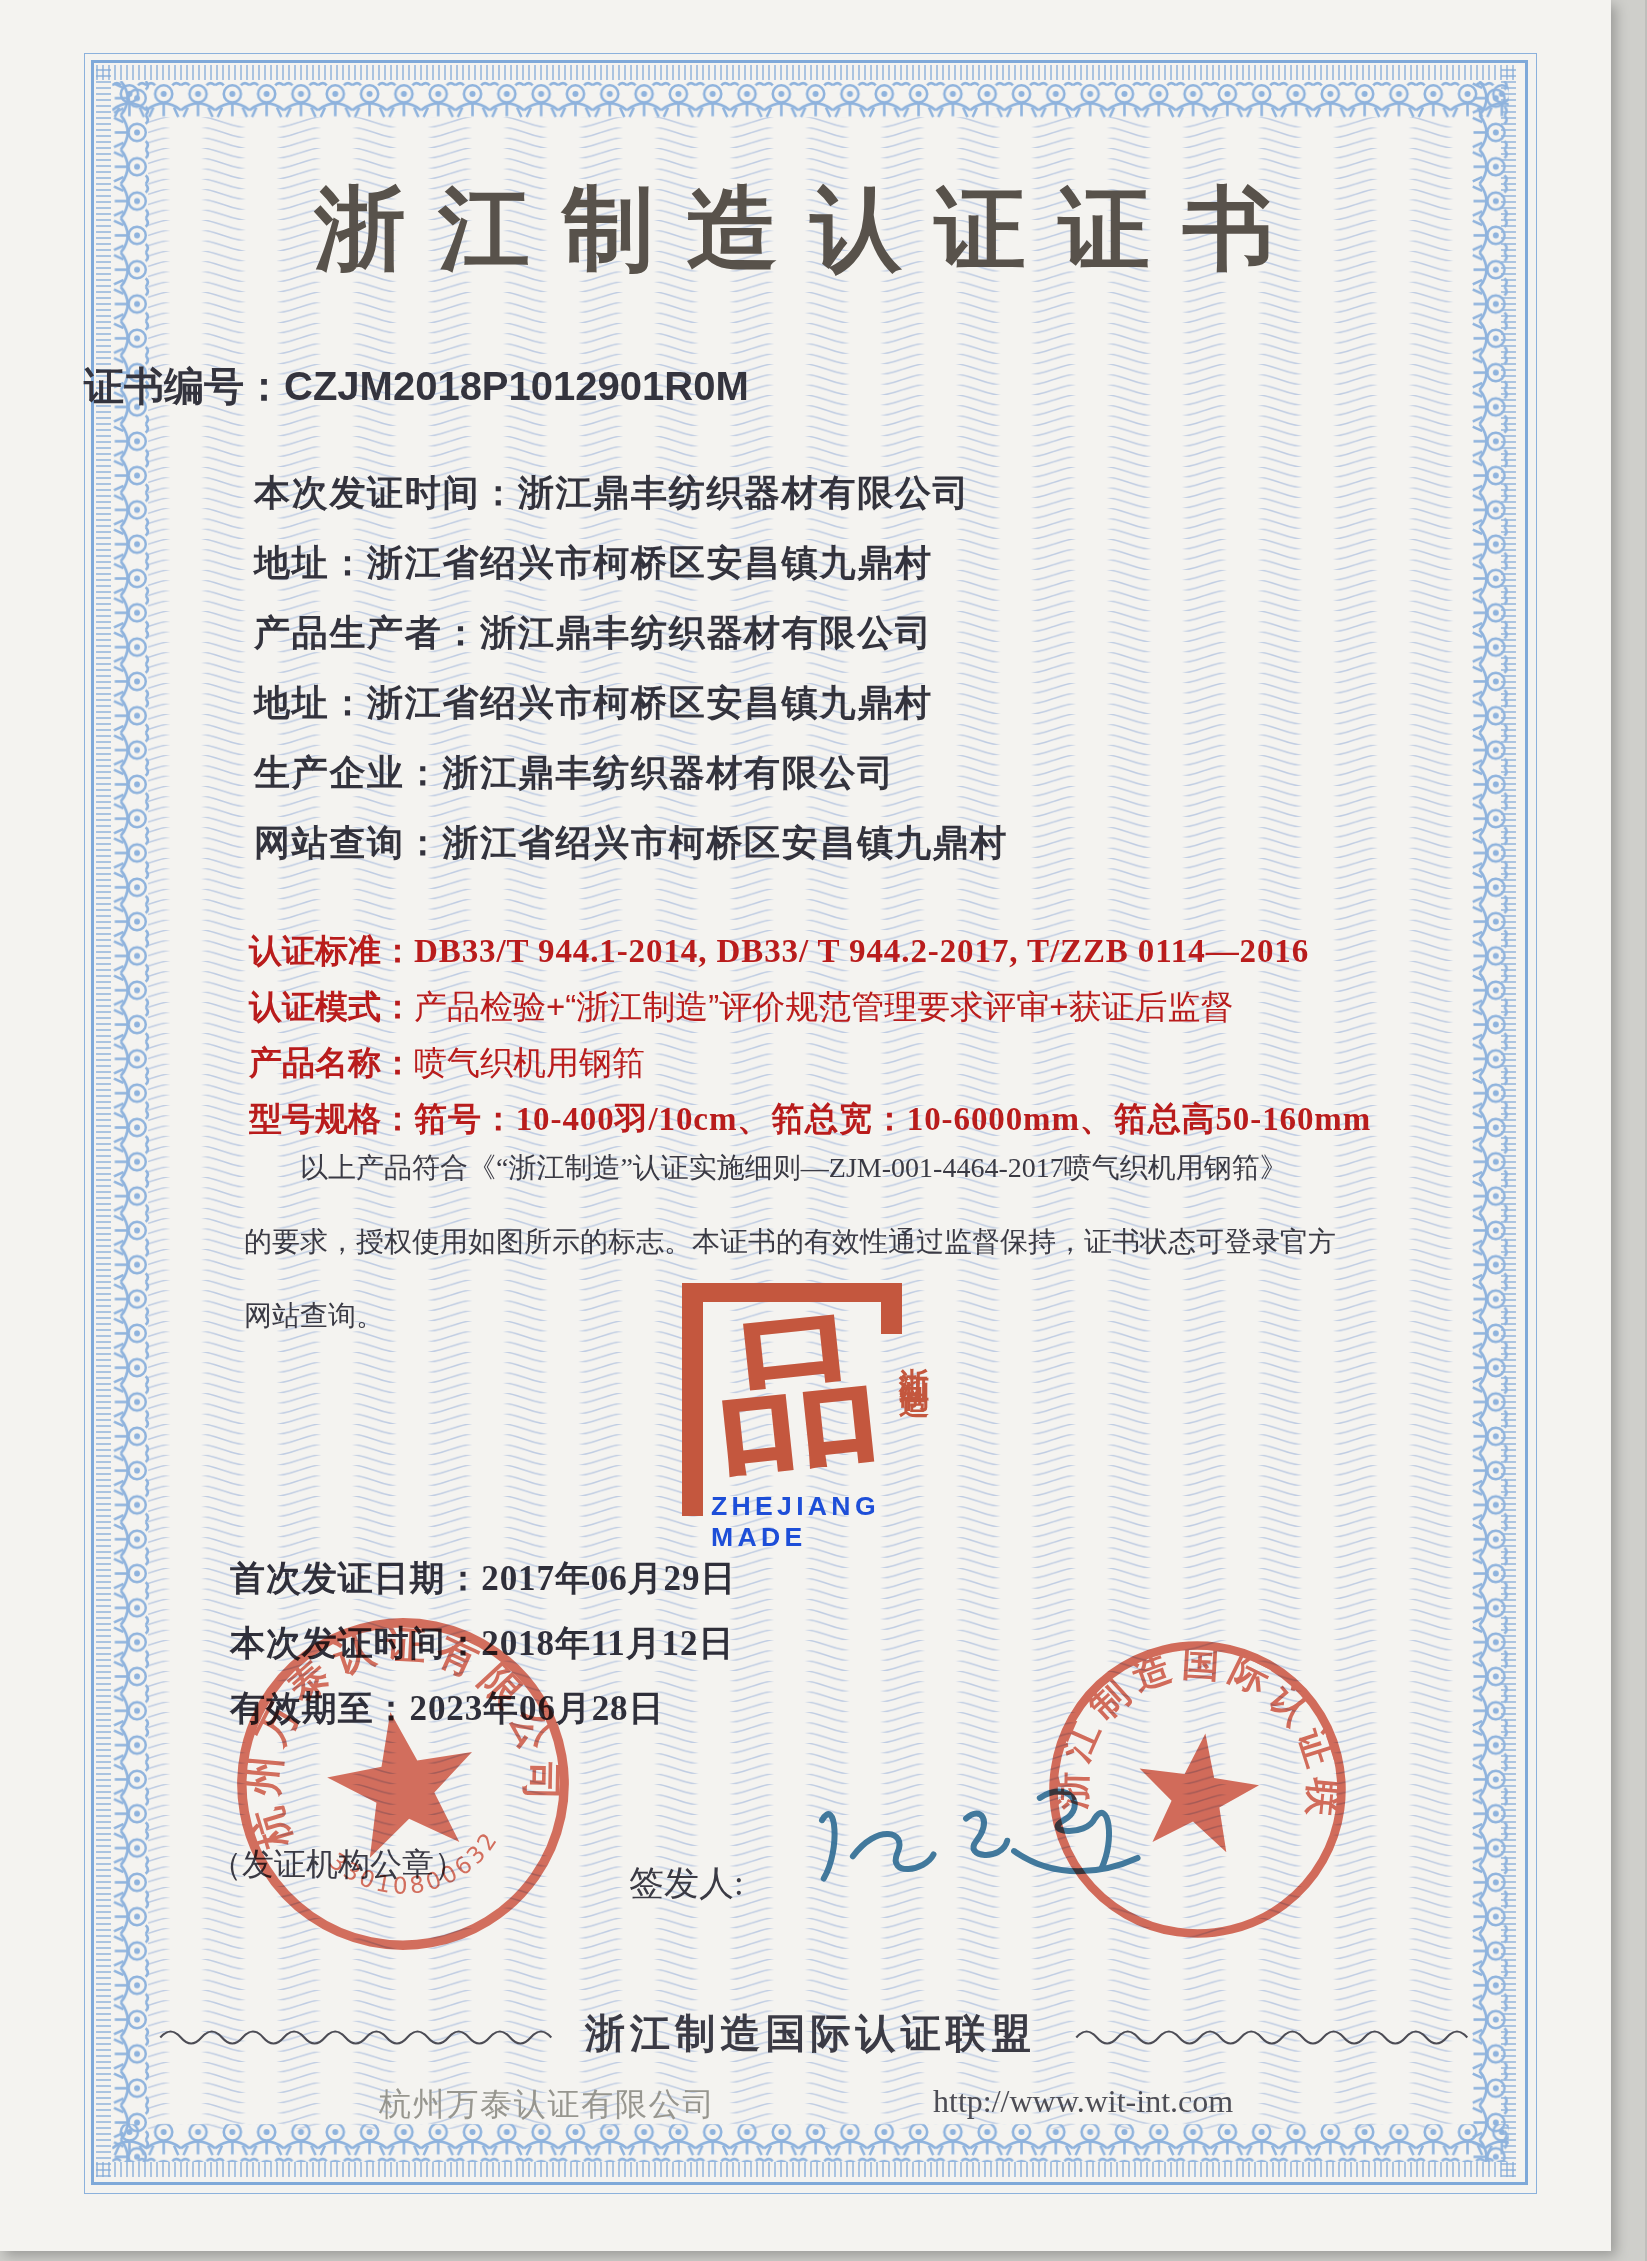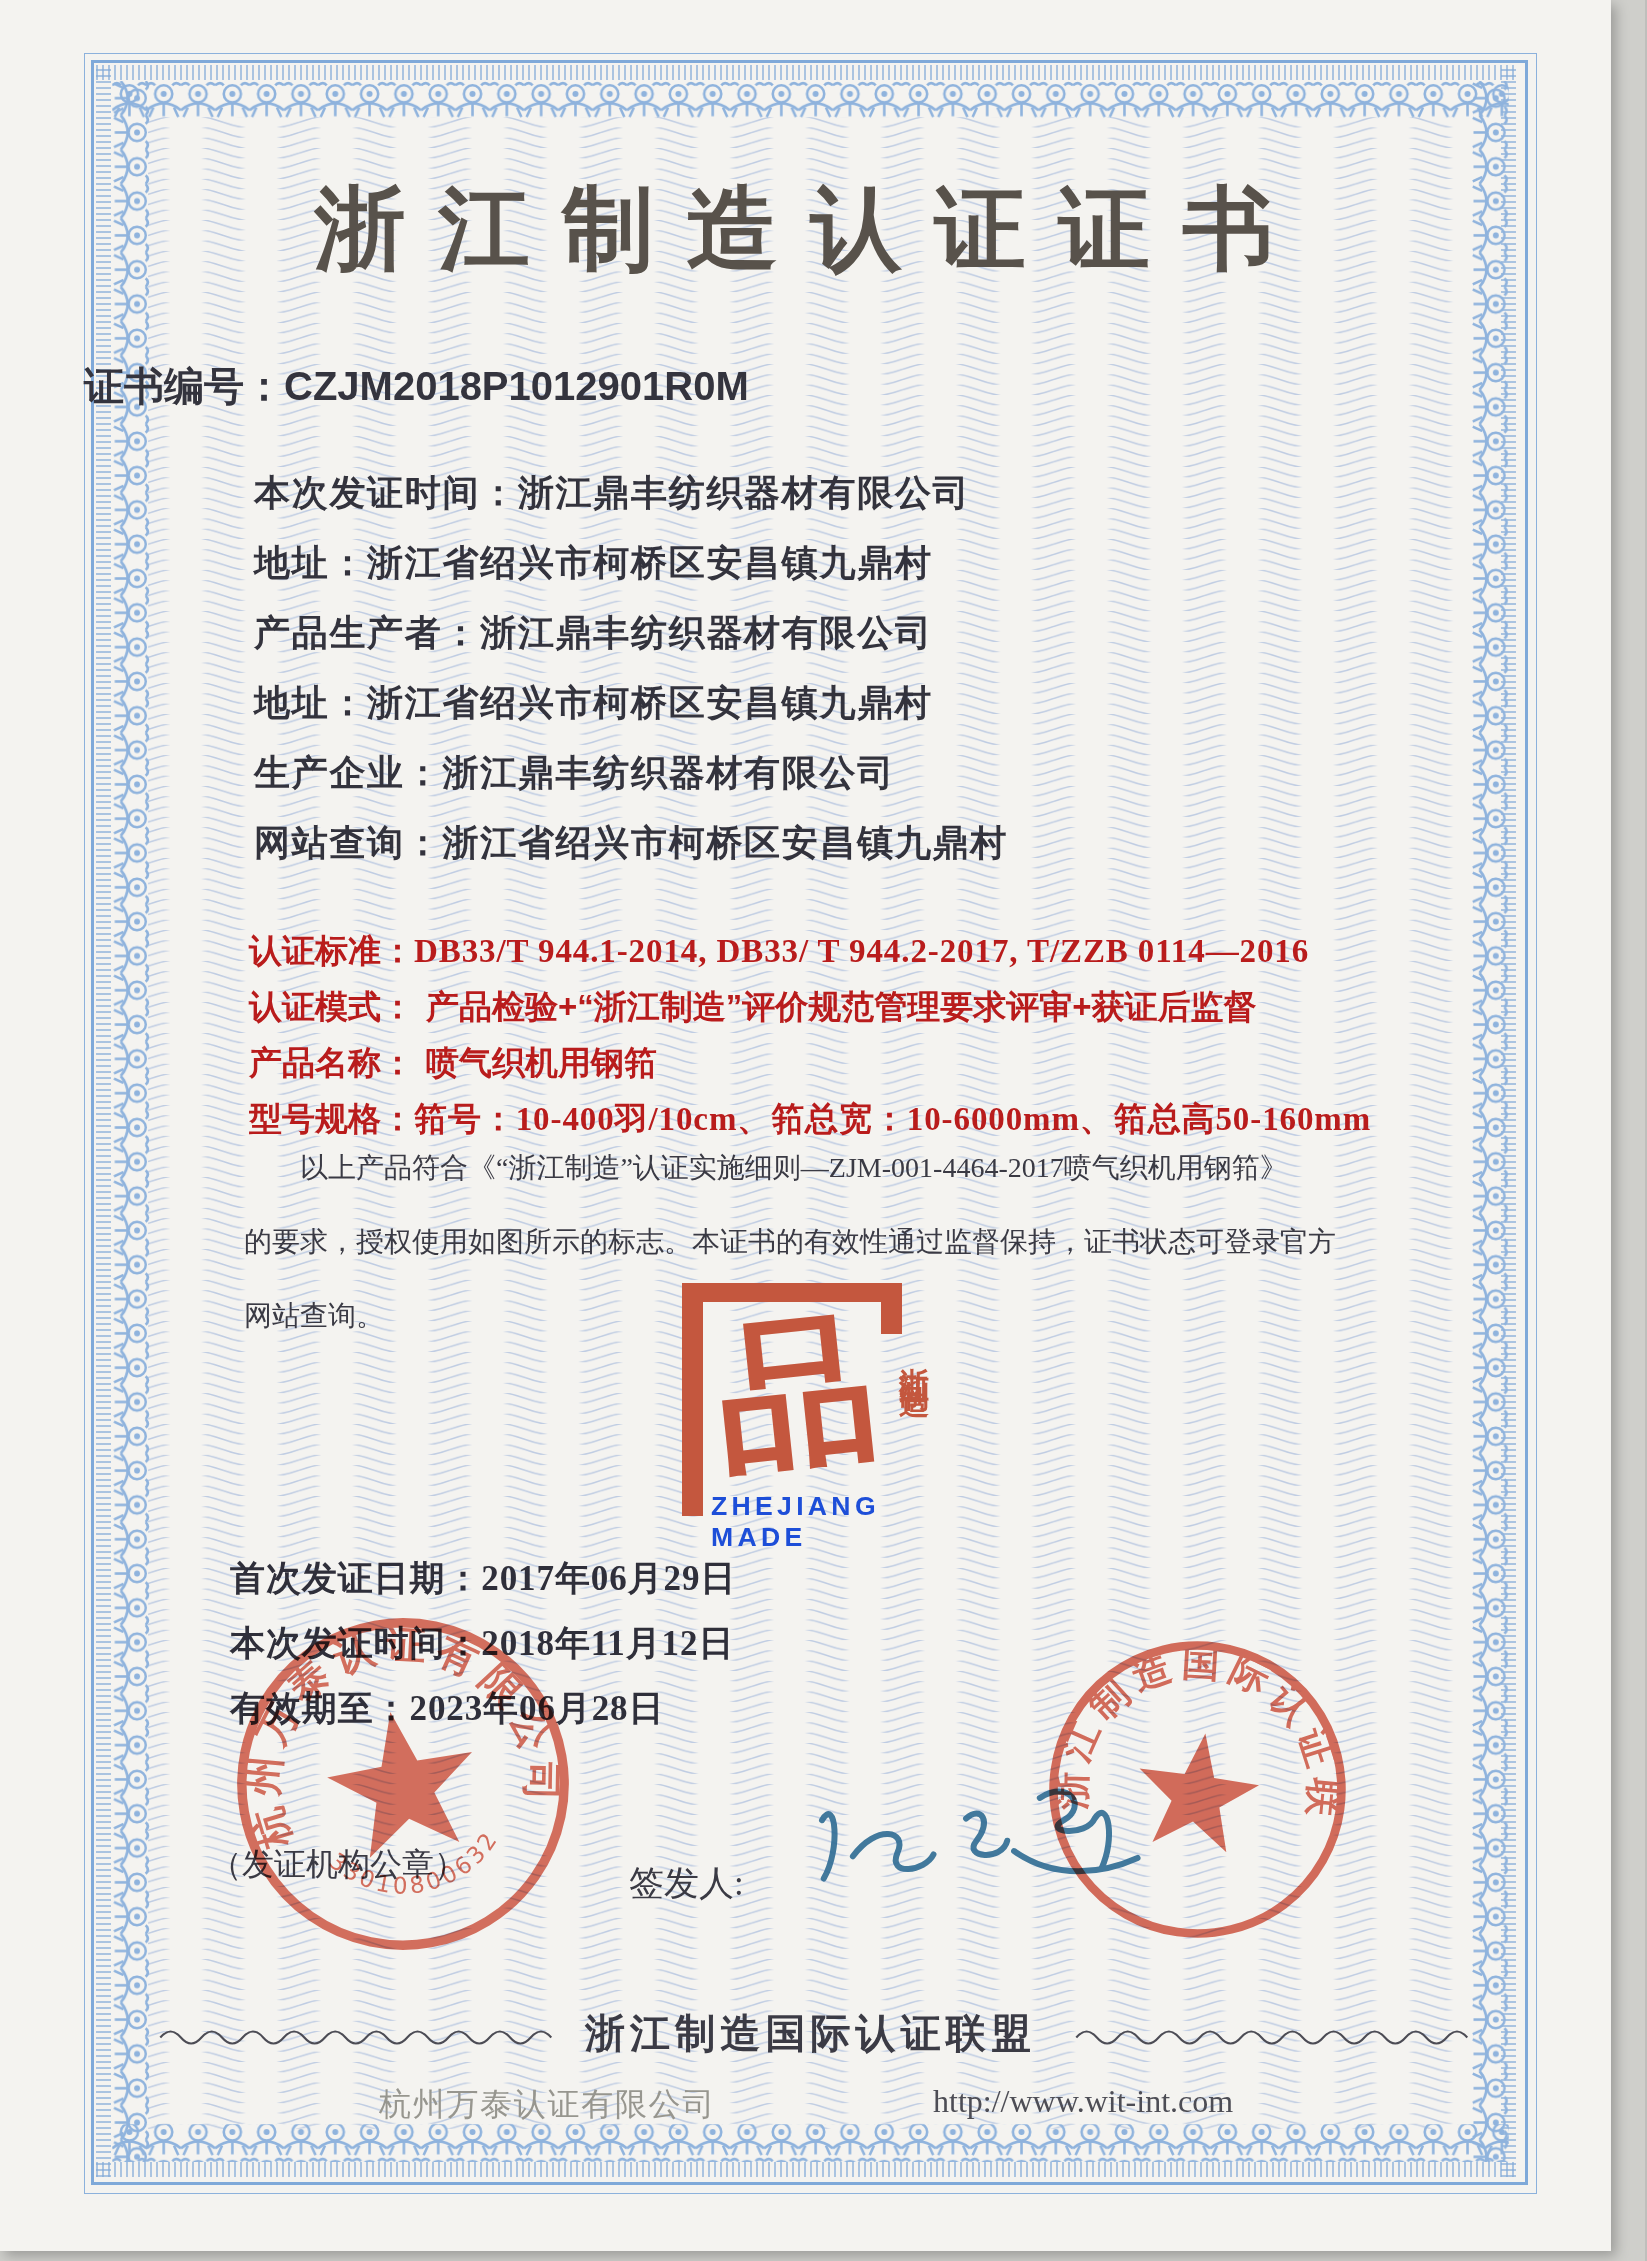--- a/index.html
+++ b/index.html
@@ -16,21 +16,21 @@
   .svg-abs{position:absolute;pointer-events:none;}
   #title{position:absolute;left:84px;top:168px;width:1453px;text-align:center;
          font-family:"DejaVu Serif","Liberation Serif",serif;font-size:91px;font-weight:700;
          letter-spacing:33px;color:#58524b;z-index:3;}
   #certno{position:absolute;left:84px;top:359px;width:1453px;text-align:left;
           font-size:40px;font-weight:700;color:#34343e;z-index:3;}
   #info{position:absolute;left:254px;top:458px;line-height:70px;font-size:36px;font-weight:700;
         color:#33333d;z-index:3;letter-spacing:1.7px;}
   #details{position:absolute;left:249px;top:923px;line-height:56px;font-size:33px;font-weight:700;
         color:#b91c1c;z-index:3;}
-  #details .val{font-weight:700;margin-left:12px;}
+  #details .val{font-weight:400;}
   #details .serifval{font-family:"Liberation Serif",serif;font-weight:600;letter-spacing:0.9px;}
   #statement{position:absolute;left:244px;top:1131px;width:1222px;line-height:74px;font-size:28px;
         color:#3a3a44;z-index:3;font-family:"Liberation Serif",serif;}
   #statement .indent{text-indent:2em;}
   #dates{position:absolute;left:230px;top:1546px;line-height:65px;font-size:35px;color:#2f2f3a;
         z-index:3;font-family:"Liberation Serif",serif;font-weight:600;letter-spacing:0.9px;}
   #sealnote{position:absolute;left:210px;top:1843px;font-size:32px;color:#3a3a44;z-index:3;
         font-family:"Liberation Serif",serif;}
   #issuer{position:absolute;left:629px;top:1860px;font-size:35px;color:#3a3a44;z-index:3;
         font-family:"Liberation Serif",serif;}

